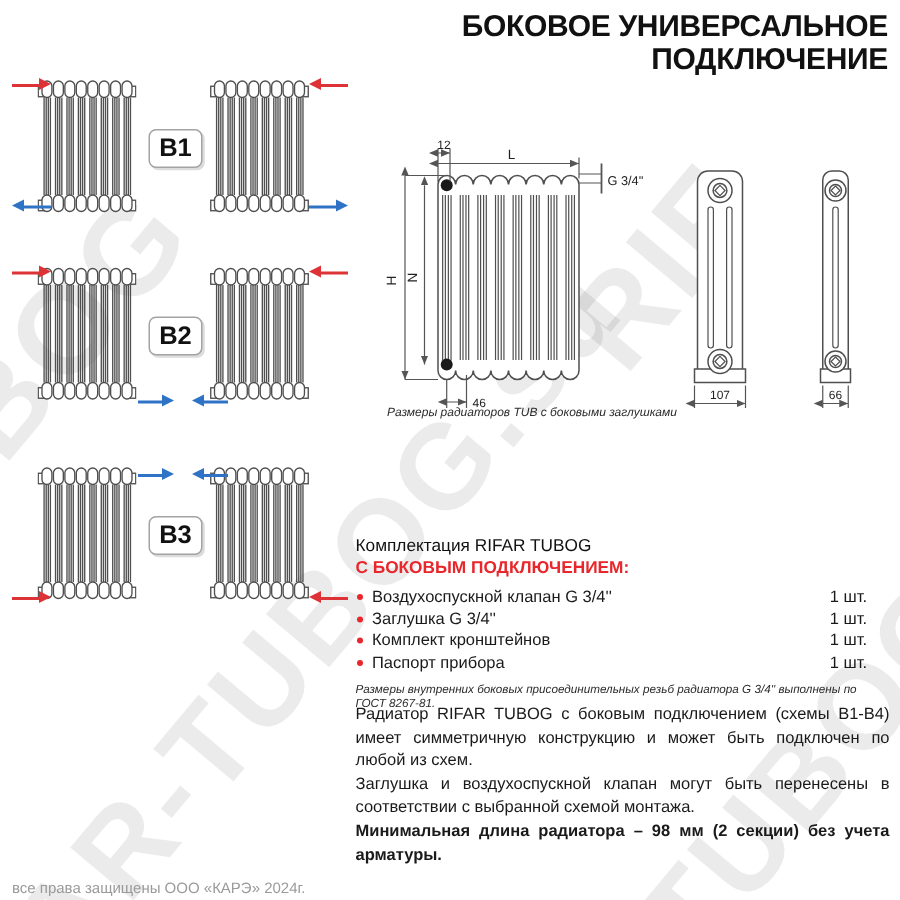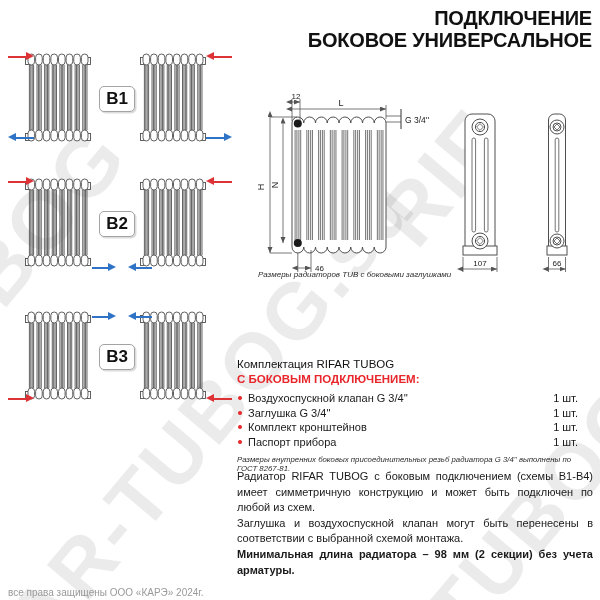--- a/index.html
+++ b/index.html
@@ -109,22 +109,22 @@
         <line x1="4.9" y1="40" x2="4.9" y2="150"></line>
         <line x1="6.9" y1="40" x2="6.9" y2="150"></line>
         <line x1="8.7" y1="40" x2="8.7" y2="150"></line>
       </g>
     </defs>
   </svg>
 
   <div class="content">
 
     <div class="title">
+      <div>БОКОВОЕ УНИВЕРСАЛЬНОЕ</div>
       <div>ПОДКЛЮЧЕНИЕ</div>
-      <div>БОКОВОЕ УНИВЕРСАЛЬНОЕ</div>
     </div>
 
     <div class="scheme s1">
       <svg class="rad leftrad" width="66" height="95" viewBox="0 0 66 95">
           <use href="#radfront"></use>
         </svg>
       <svg class="rad rightrad" width="66" height="95" viewBox="0 0 66 95">
           <use href="#radfront"></use>
         </svg>
       <div class="scheme-label">B1</div>

